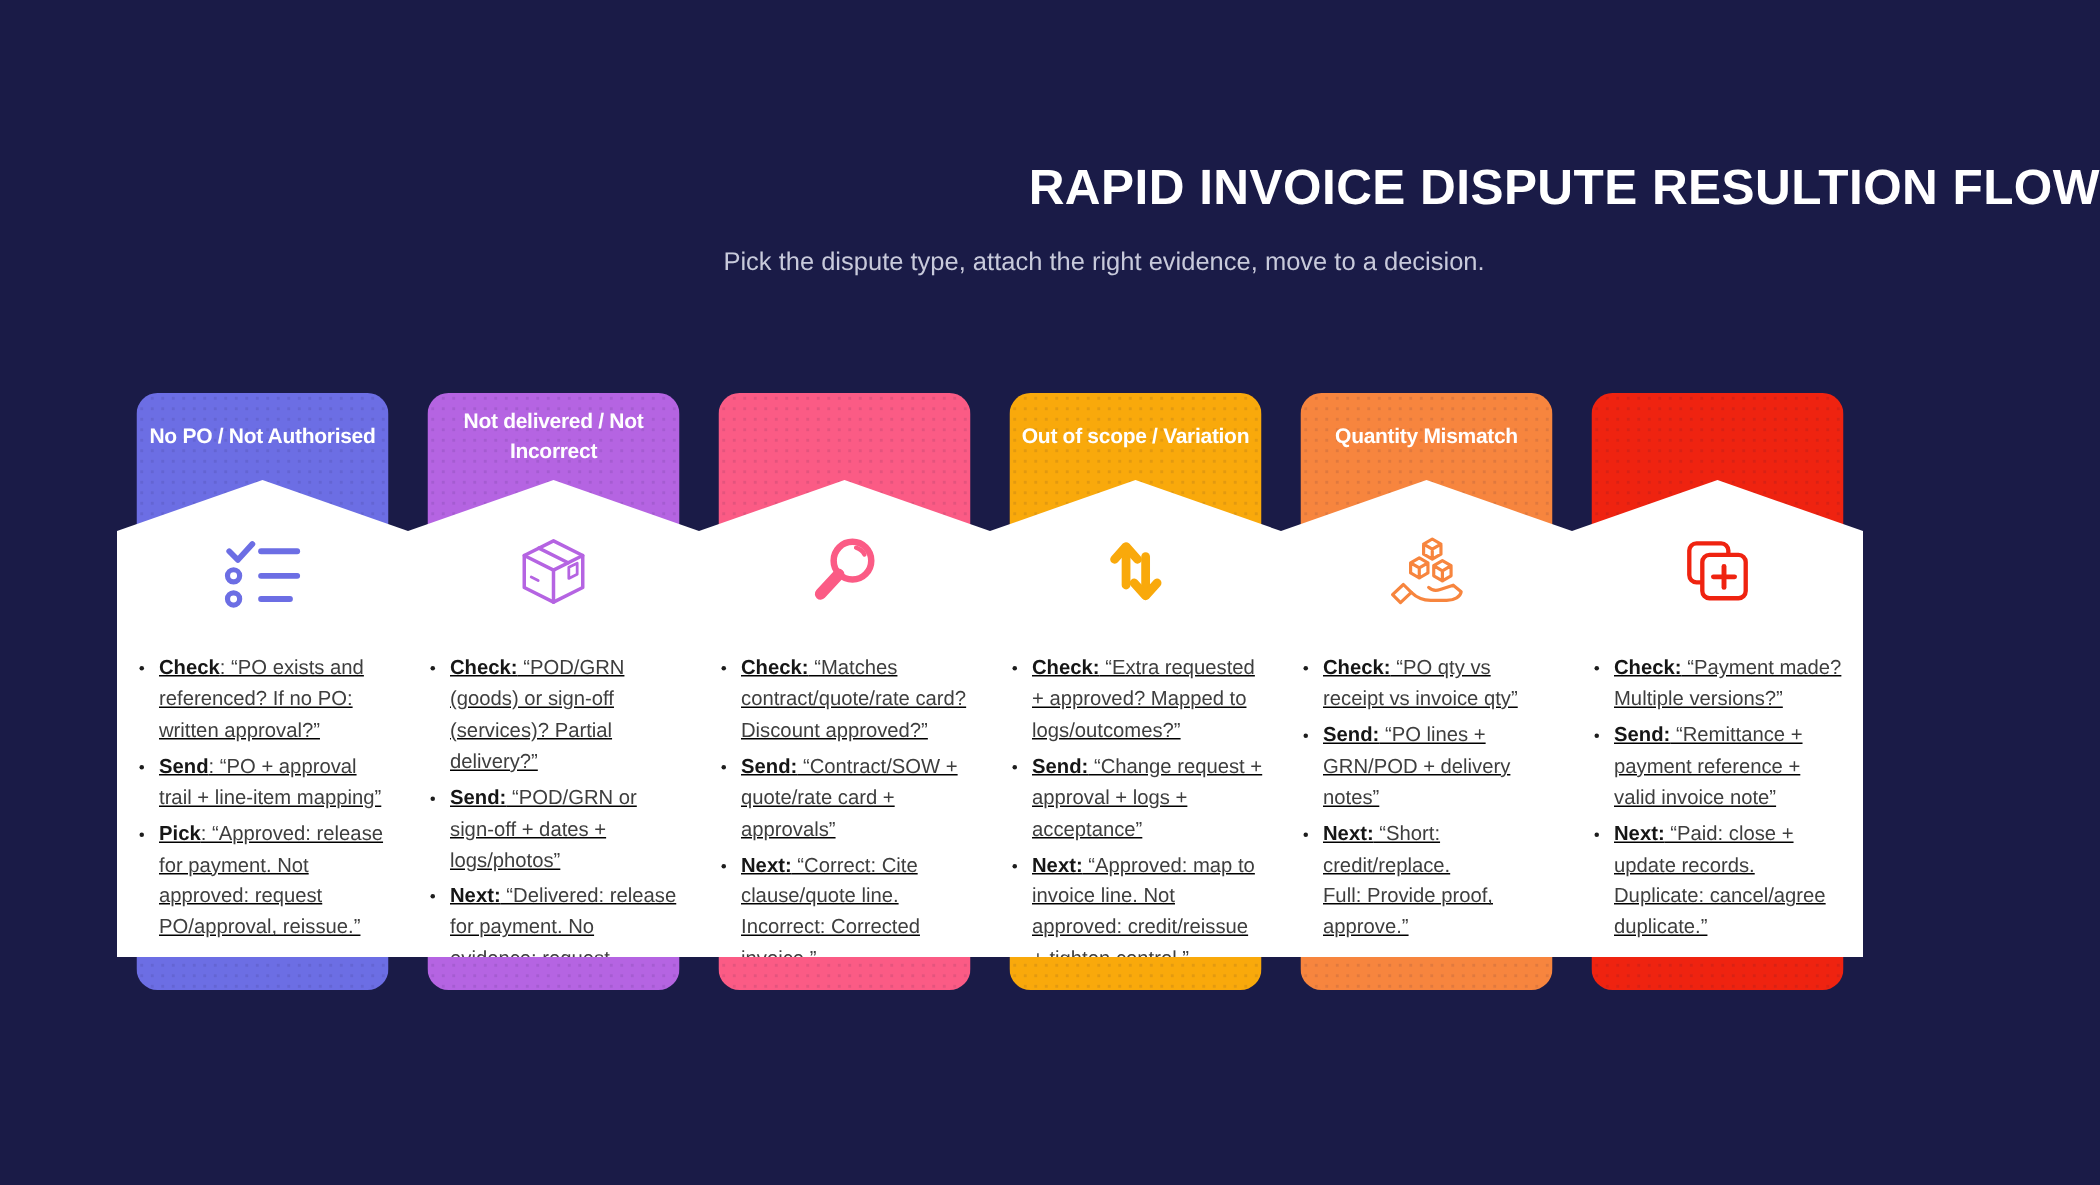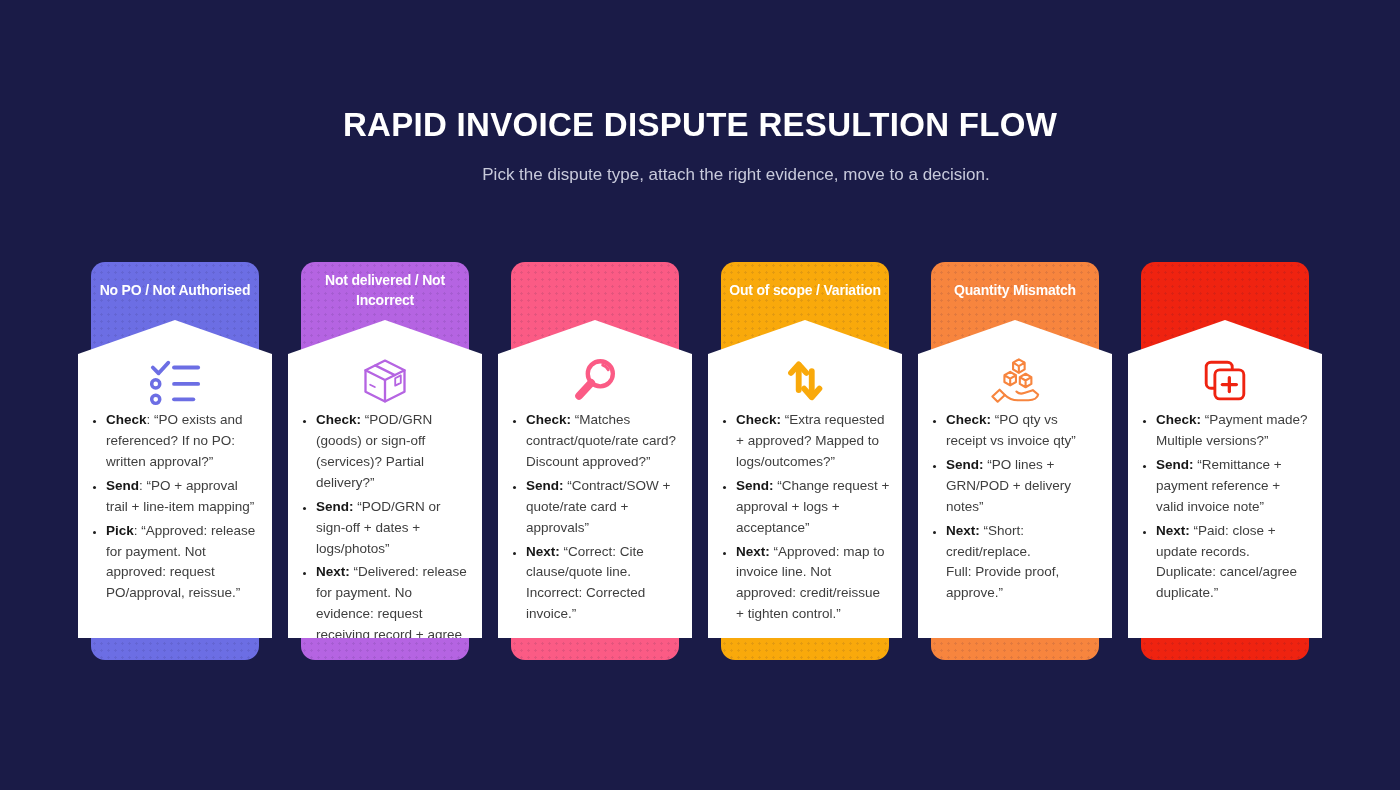--- a/index.html
+++ b/index.html
@@ -6,31 +6,31 @@
   body{
     width:1400px;height:790px;
     background:#1A1B47;
     font-family:"Liberation Sans", sans-serif;
     overflow:hidden;
   }
   .stage{position:relative;width:1400px;height:790px;}
 
   .page-title{
     position:absolute;top:106px;left:0;width:100%;
-    text-align:center;color:#FFFFFF;
+    text-align:right;color:#FFFFFF;
     font-size:33px;font-weight:700;letter-spacing:.3px;
   }
   .page-subtitle{
     position:absolute;top:165px;left:0;width:100%;
     text-align:center;color:#C8CADB;font-size:17px;font-weight:400;padding-left:36px;
   }
 
   .cards-row{
     position:absolute;top:262px;left:78px;
-    display:flex;gap:16px;
+    display:flex;
   }
   .card{position:relative;width:194px;height:398px;flex:0 0 auto;}
 
   .card-bg{
     position:absolute;top:0;bottom:0;left:13px;right:13px;
     border-radius:14px;
     background-image:radial-gradient(rgba(25,18,60,0.10) 1.1px, transparent 1.2px);
     background-size:7px 7px;
   }
   .card-header{
@@ -47,22 +47,23 @@
     background:#FFFFFF;
     clip-path:polygon(0 34px, 50% 0, 100% 34px, 100% 100%, 0 100%);
   }
   .icon-wrap{
     margin-top:34px;height:54px;
     display:flex;align-items:center;justify-content:center;
   }
   .icon-wrap svg{fill:none;stroke-linecap:round;stroke-linejoin:round;}
 
   ul.items{
-    margin:2px 12px 0 14px;padding:0 0 0 14px;
+    margin:27px 12px 0 14px;padding:0 0 0 14px;
     list-style:disc;
+    text-decoration:underline;
   }
   ul.items li{
     font-size:13.5px;line-height:1.55;color:#3E3E3E;margin-bottom:3px;
   }
   ul.items li::marker{color:#1d1d1d;font-size:0.85em;}
   .lbl{font-weight:700;color:#161616;}
   .txt{white-space:pre-line;}
 </style>
 </head>
 <body>

